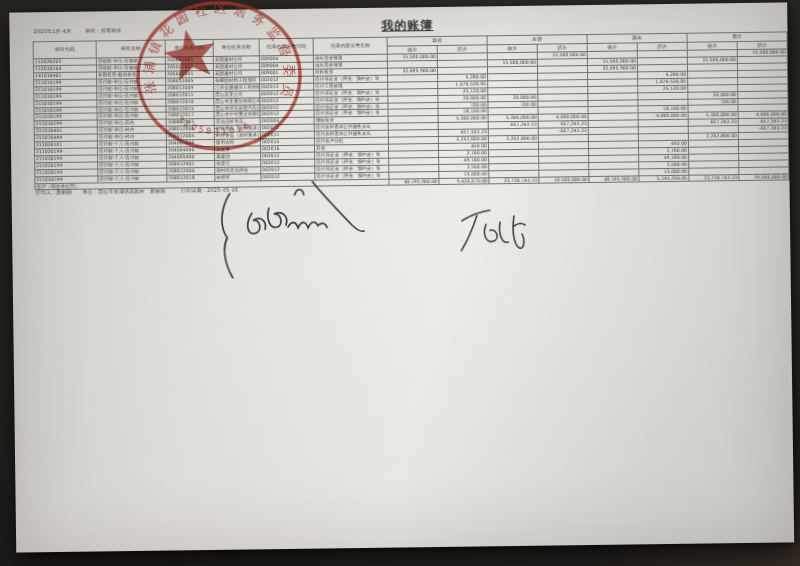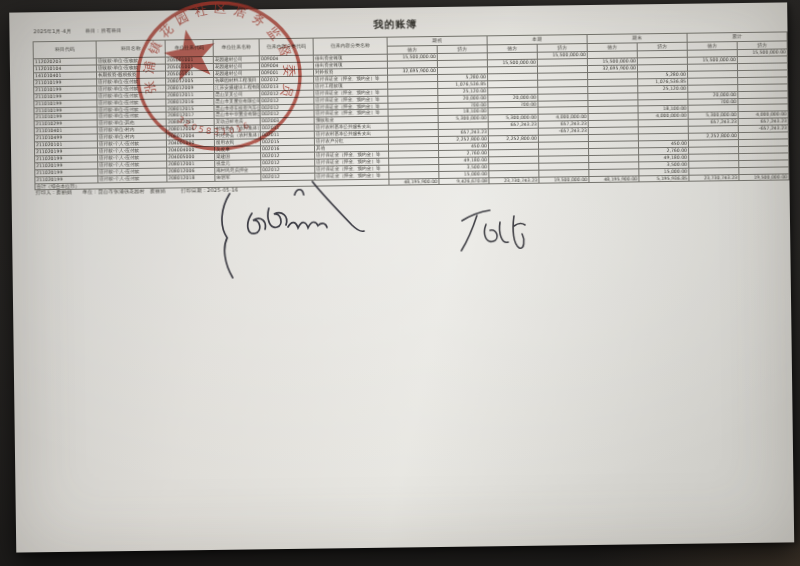--- a/index.html
+++ b/index.html
@@ -16,21 +16,21 @@
     background:
       radial-gradient(90% 70% at 48% 42%, rgba(255,255,255,.28), rgba(0,0,0,0) 75%),
       linear-gradient(104deg,#c7c6c2 0%,#dedcd7 30%,#e7e6e1 55%,#d4d3ce 82%,#c9c8c3 100%);
     box-shadow:0 10px 26px rgba(0,0,0,.65), 2px 2px 6px rgba(0,0,0,.4);
     filter:blur(0.2px);
   }
   .paper:after{content:"";position:absolute;inset:0;pointer-events:none;
     box-shadow:inset 0 0 70px rgba(80,75,65,.22);}
   .meta{position:absolute;left:24px;top:16px;font-size:5px;color:#3c3b37;letter-spacing:.2px;white-space:nowrap;}
   .meta span{margin-right:14px;}
-  .title{position:absolute;left:364px;top:10px;font-size:10px;font-weight:700;color:#35342f;letter-spacing:1px;}
+  .title{position:absolute;left:372px;top:10px;font-size:12px;font-weight:700;color:#35342f;letter-spacing:1px;text-decoration:underline;}
   table{position:absolute;left:23px;top:29px;width:754px;border-collapse:collapse;table-layout:fixed;}
   td,th{border:0.5px solid #74736d;color:#3e3d38;font-weight:400;
     padding:0 1px;overflow:hidden;white-space:nowrap;}
   th{font-size:4.9px;height:7.6px;line-height:7.6px;text-align:center;}
   td{font-size:4.6px;height:5.9px;line-height:5.9px;}
   td.t{text-align:left;}
   td.n{text-align:right;}
   td.tl{font-size:4.8px;}
   .footer{position:absolute;left:24px;top:177px;font-size:5px;color:#3e3d38;white-space:nowrap;letter-spacing:.2px;}
   .stamp{position:absolute;left:106px;top:-14px;width:200px;height:170px;

